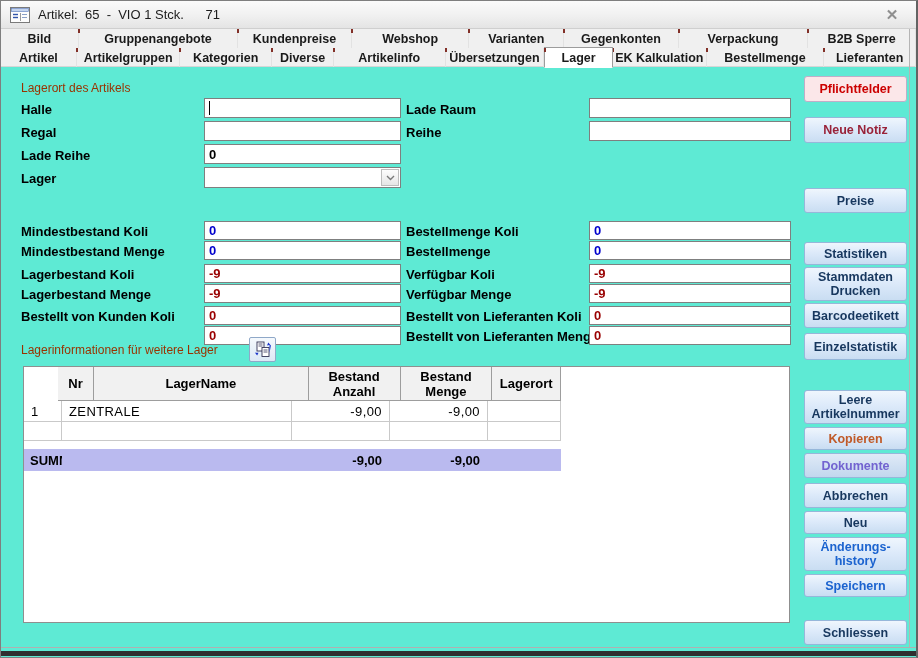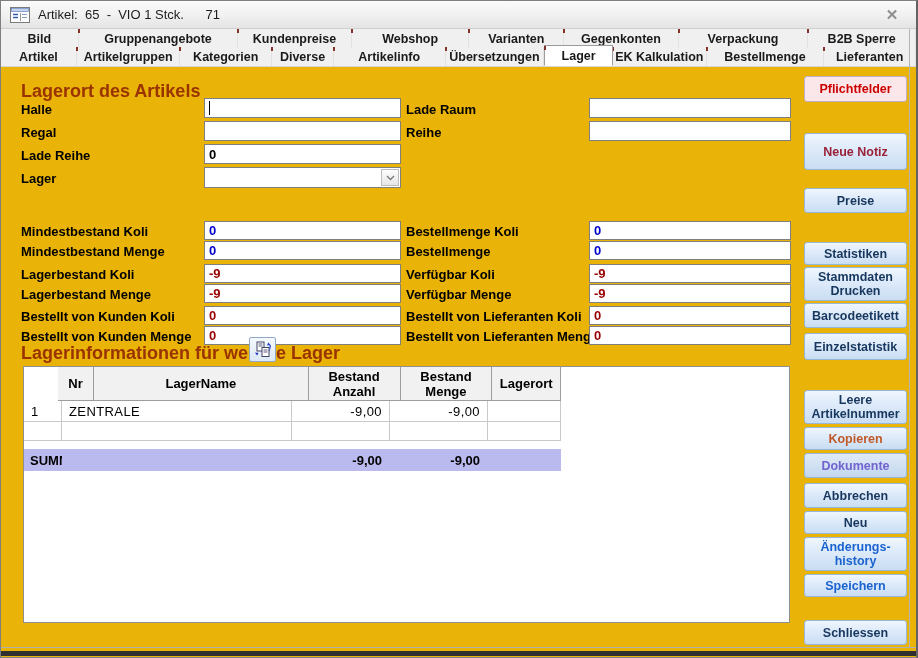--- a/index.html
+++ b/index.html
@@ -1,49 +1,49 @@
 <!DOCTYPE html>
 <html><head>
 <meta charset="utf-8">
 <style>
   * { margin:0; padding:0; box-sizing:border-box; }
   html,body { background:#d9d9d9; }
   body { font-family:"Liberation Sans", sans-serif; }
   .window {
-    position:relative; width:918px; height:658px; background:#eab308;
+    position:relative; width:918px; height:658px; background:#5eead4;
     border:1px solid #7f7f7f; border-right:2px solid #636363; overflow:hidden;
   }
   
   .titlebar {
     position:absolute; left:0; top:0; right:0; height:28px;
     background:linear-gradient(180deg,#fbfbfb 0%,#f0f0f0 55%,#e4e4e4 100%);
     border-bottom:1px solid #cfcfcf; display:flex; align-items:center;
   }
   .titlebar .app-icon { margin-left:9px; width:20px; height:16px; }
   .title-text { margin-left:8px; font-size:13px; color:#1c1c1c; white-space:pre; }
   .close-btn {
     position:absolute; right:14px; top:5px; width:20px; height:18px;
     color:#8f8f8f; font-size:15px; font-weight:bold; text-align:center; line-height:18px; cursor:pointer;
   }
   
-  .tabs-row { position:absolute; left:0; right:0; height:19px; background:#f0f0f0; display:flex;align-items:flex-end; }
+  .tabs-row { position:absolute; left:0; right:0; height:19px; background:#f0f0f0; display:flex; }
   .tabs-row1 { top:28px; }
   .tabs-row2 { top:47px; border-bottom:1px solid #d6d6d6; }
   .tab {
     position:relative; height:19px; display:flex; align-items:center; justify-content:center;
     font-size:12.5px; font-weight:bold; color:#1a1a1a; cursor:pointer; border-right:1px solid #e2e2e2;
   }
   .tab::before { content:''; position:absolute; left:-1px; top:0; width:2px; height:4px; background:#823028; }
   .tab:first-child::before { display:none; }
   .tab.active {
     background:#ffffff; border:1px solid #9c9c9c; border-bottom:1px solid #ffffff;
     margin-top:-1px; height:21px; z-index:2;
   }
   
-  .section-title { position:absolute; font-size:18px; font-weight:bold; color:#993300; }
+  .section-title { position:absolute; font-size:12px; font-weight:normal; color:#993300; }
   .lbl { position:absolute; font-size:13px; font-weight:bold; color:#000; white-space:nowrap; }
   .inp {
     position:absolute; height:20px; background:#fff; border:1px solid #7f7f7f;
     font-family:"Liberation Sans", sans-serif; font-size:13px; font-weight:bold; color:#000;
     padding:1px 4px; outline:none;
   }
   .inp.v-blue { color:#0000cc; }
   .inp.v-red  { color:#990000; }
   .caret { position:absolute; width:1px; background:#000; }
   .combo { position:absolute; height:21px; background:#fff; border:1px solid #7f7f7f; }
@@ -176,21 +176,20 @@
   <div class="lbl" style="left:20px;top:243px">Mindestbestand Menge</div>
   <input class="inp v-blue" style="left: 203px; top: 240px; width: 197px; height: 19px;" value="0">
 
   <div class="lbl" style="left:20px;top:266px">Lagerbestand Koli</div>
   <input class="inp v-red" style="left: 203px; top: 263px; width: 197px; height: 19px;" value="-9">
   <div class="lbl" style="left:20px;top:286px">Lagerbestand Menge</div>
   <input class="inp v-red" style="left: 203px; top: 283px; width: 197px; height: 19px;" value="-9">
 
   <div class="lbl" style="left:20px;top:308px">Bestellt von Kunden Koli</div>
   <input class="inp v-red" style="left: 203px; top: 305px; width: 197px; height: 19px;" value="0">
-  <div class="lbl" style="left:20px;top:328px">Bestellt von Kunden Menge</div>
   <input class="inp v-red" style="left: 203px; top: 325px; width: 197px; height: 19px;" value="0">
 
   <div class="lbl" style="left:405px;top:223px">Bestellmenge Koli</div>
   <input class="inp v-blue" style="left: 588px; top: 220px; width: 202px; height: 19px;" value="0">
   <div class="lbl" style="left:405px;top:243px">Bestellmenge</div>
   <input class="inp v-blue" style="left: 588px; top: 240px; width: 202px; height: 19px;" value="0">
 
   <div class="lbl" style="left:405px;top:266px">Verfügbar Koli</div>
   <input class="inp v-red" style="left: 588px; top: 263px; width: 202px; height: 19px;" value="-9">
   <div class="lbl" style="left:405px;top:286px">Verfügbar Menge</div>
@@ -243,21 +242,21 @@
         <div class="g-scell" style="width:38px">SUMME</div>
         <div class="g-scell" style="width:230px"></div>
         <div class="g-scell num" style="width:98px">-9,00</div>
         <div class="g-scell num" style="width:98px">-9,00</div>
         <div class="g-scell" style="width:73px"></div>
       </div>
     </div>
   </div>
 
   <button class="btn pink" style="top:75px;height:26px">Pflichtfelder</button>
-  <button class="btn maroon" style="top:132px;height:37px">Neue Notiz</button>
+  <button class="btn maroon" style="top:116px;height:26px">Neue Notiz</button>
   <button class="btn" style="top:187px;height:25px">Preise</button>
   <button class="btn" style="top:241px;height:23px">Statistiken</button>
   <button class="btn" style="top:266px;height:34px">Stammdaten Drucken</button>
   <button class="btn" style="top:302px;height:25px">Barcodeetikett</button>
   <button class="btn" style="top:332px;height:27px">Einzelstatistik</button>
   <button class="btn" style="top:389px;height:34px">Leere Artikelnummer</button>
   <button class="btn orange" style="top:426px;height:23px">Kopieren</button>
   <button class="btn purple" style="top:452px;height:25px">Dokumente</button>
   <button class="btn" style="top:482px;height:25px">Abbrechen</button>
   <button class="btn" style="top:510px;height:23px">Neu</button>

